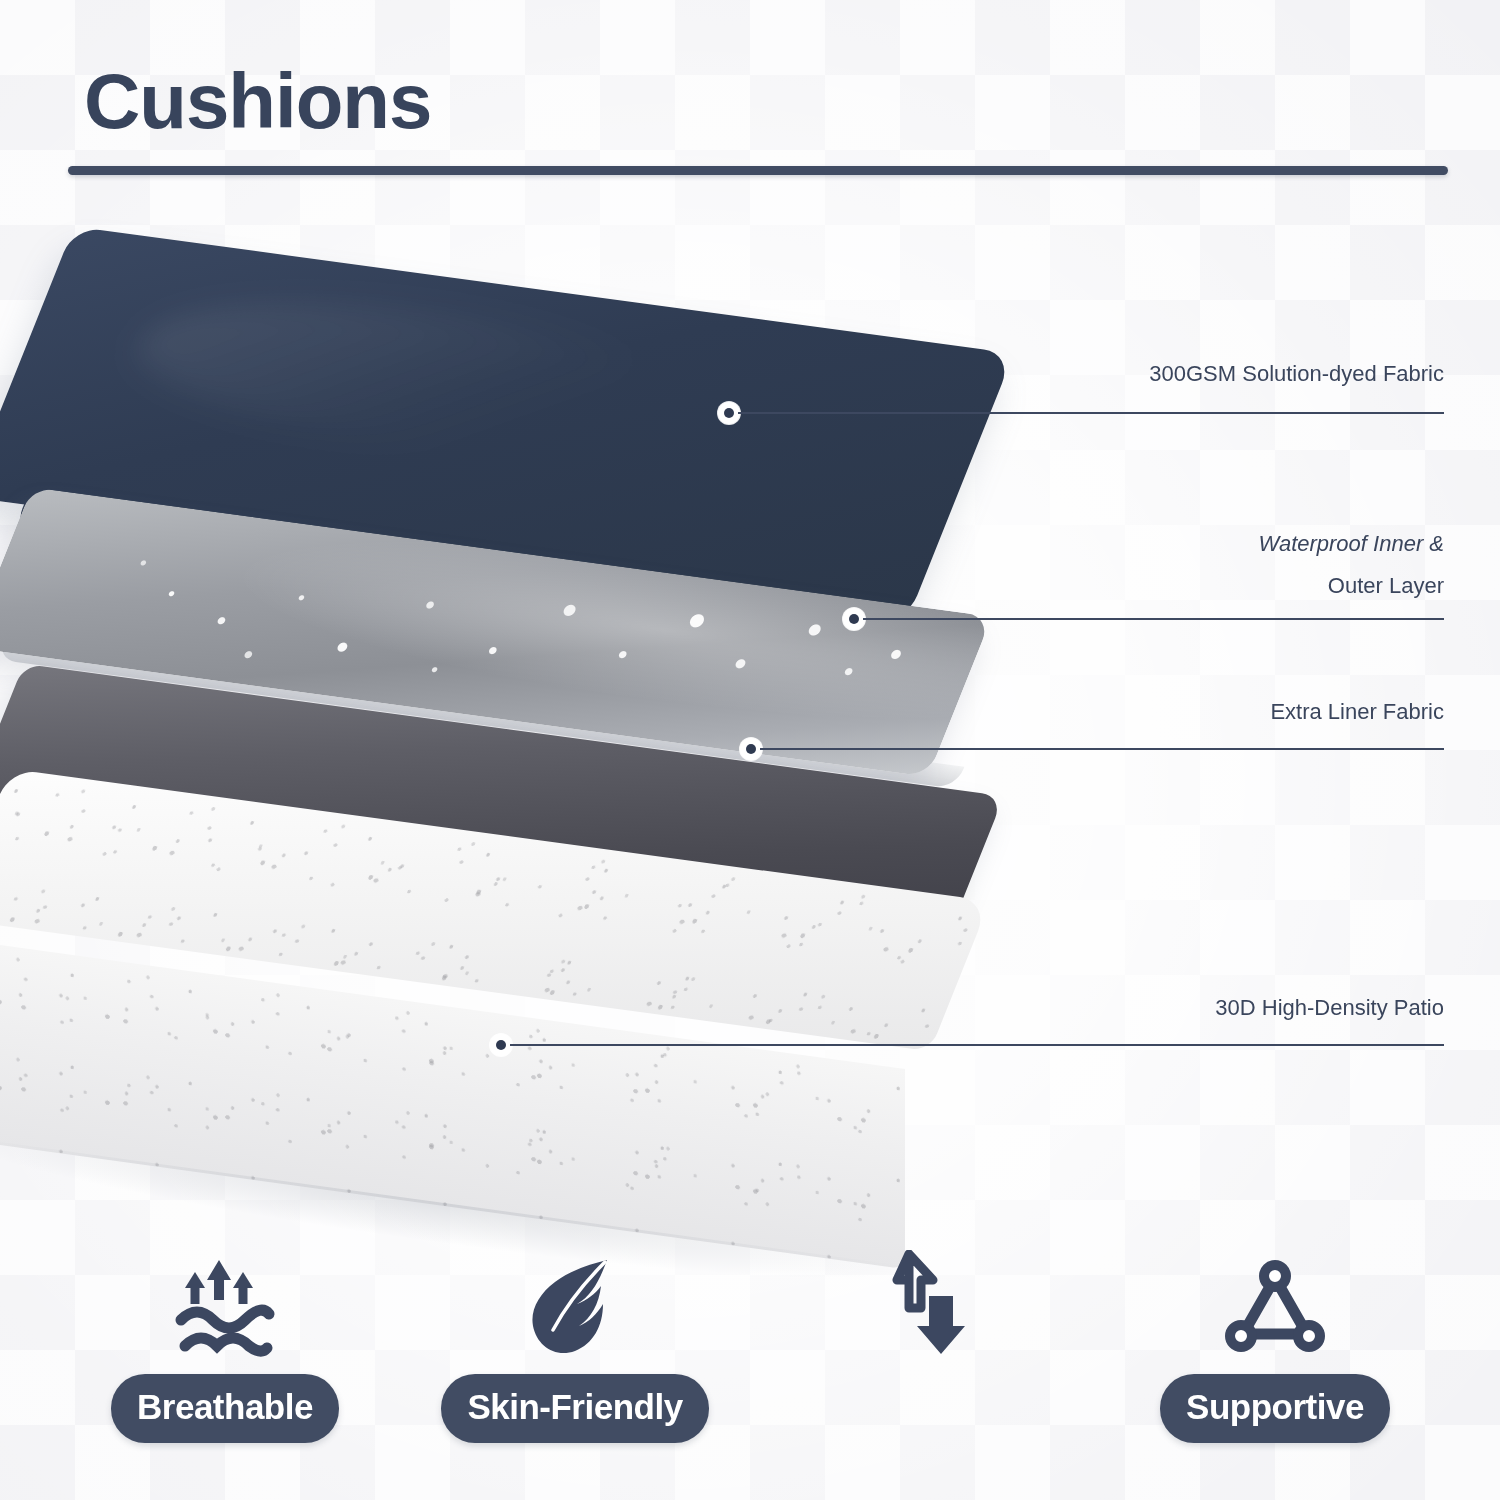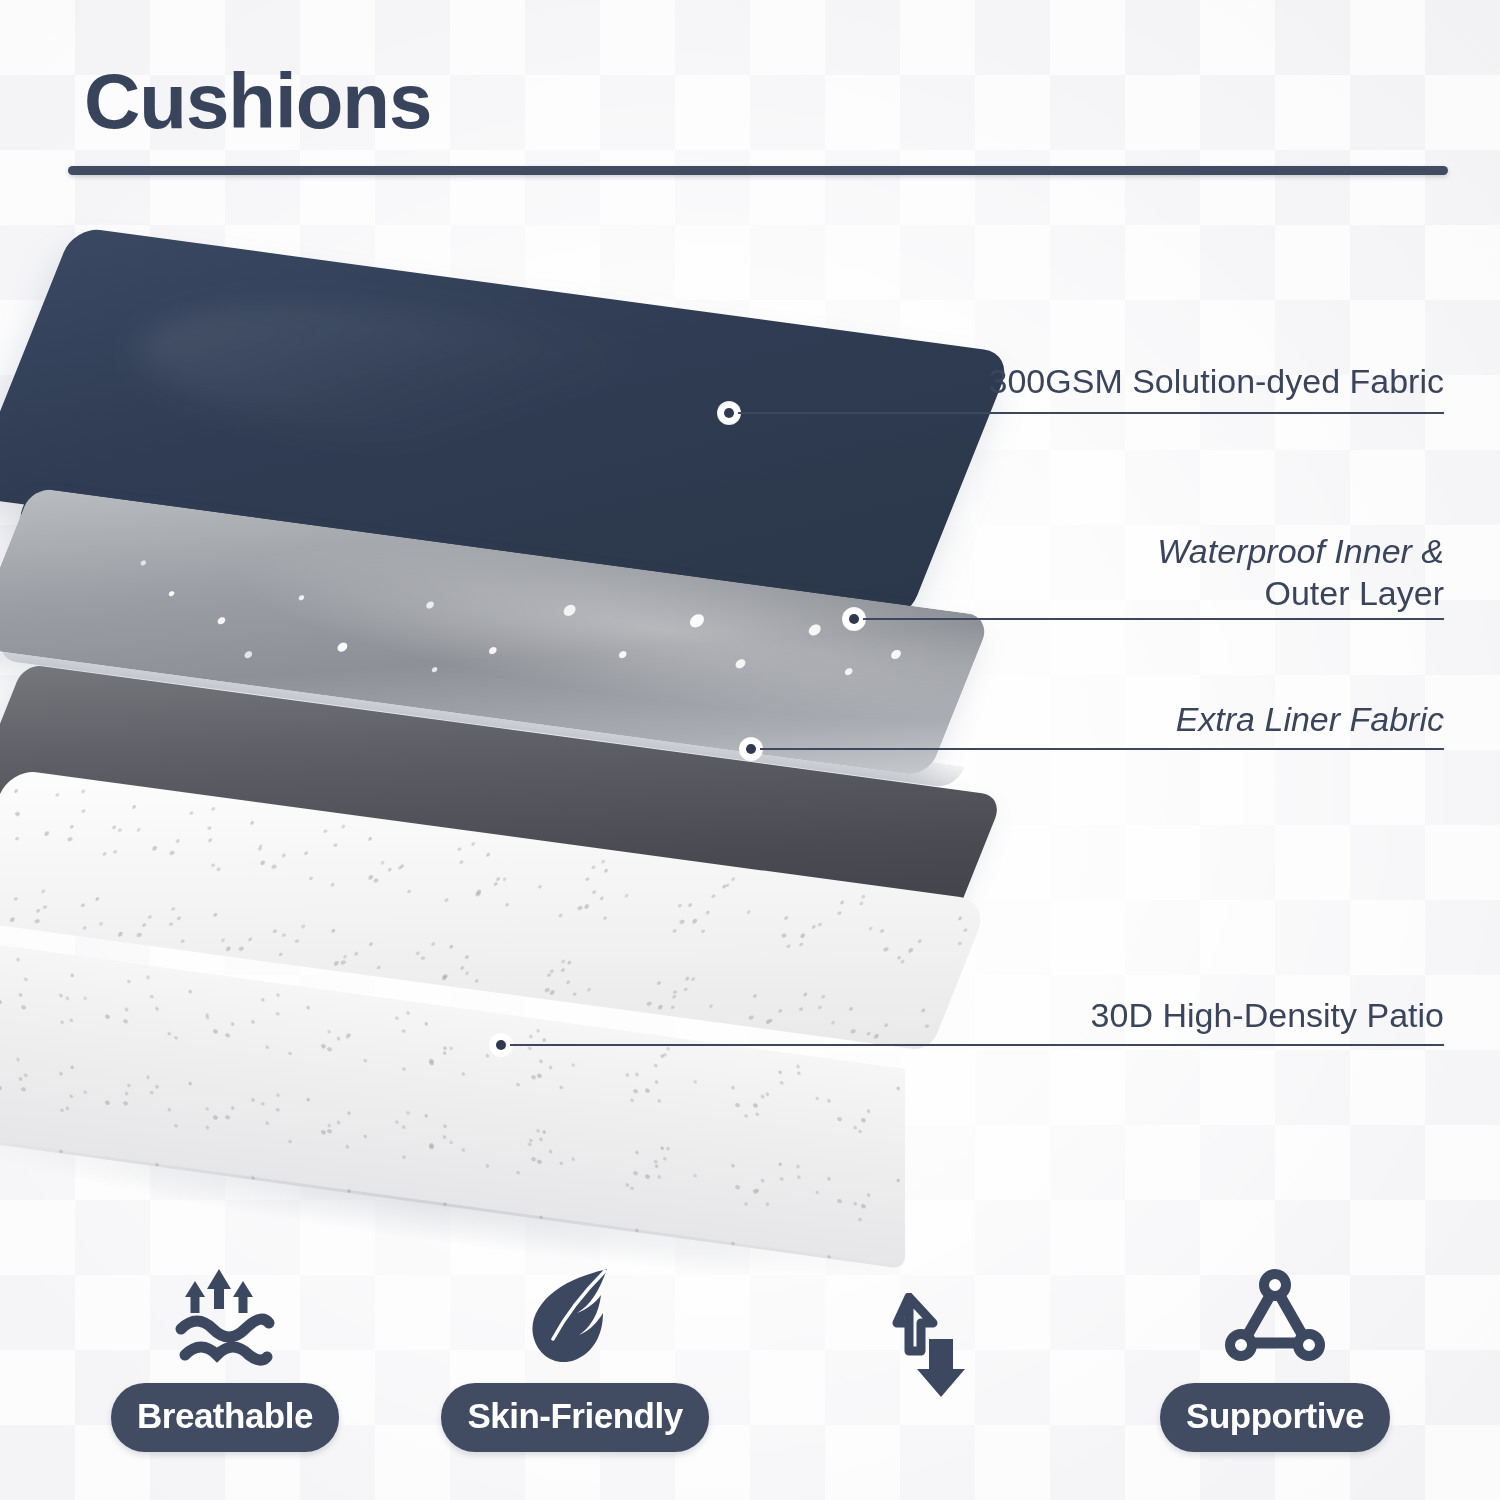--- a/index.html
+++ b/index.html
@@ -234,36 +234,36 @@
     content: "";
     position: absolute;
     left: 6px; top: 6px;
     width: 10px; height: 10px;
     border-radius: 50%;
     background: #2f3a51;
   }
   .callout-text {
     position: absolute;
     color: #3a455c;
-    font-size: 34px;
+    font-size: 22px;
     line-height: 1.26;
     text-align: right;
     white-space: nowrap;
   }
 
   
   .features {
     position: absolute;
     left: 60px;
     top: 1250px;
     width: 1380px;
     height: 210px;
     display: flex;
     justify-content: space-between;
-    align-items: center;
+    align-items: flex-start;
   }
   .feature {
     width: 330px;
     display: flex;
     flex-direction: column;
     align-items: center;
   }
   .feature-icon {
     height: 108px;
     display: flex;
@@ -336,21 +336,21 @@
   <div class="callout">
     <div class="callout-dot" style="left:843px;  top:608px;"></div>
     <div class="callout-line" style="left:863px;  top:618px; width:581px;"></div>
     <div class="callout-text" style="left:744px;  top:530px; width:700px;font-style:italic;">Waterproof Inner  &amp;</div>
     <div class="callout-text" style="left:744px;  top:572px; width:700px;">Outer Layer</div>
   </div>
 
   <div class="callout">
     <div class="callout-dot" style="left:740px;  top:738px;"></div>
     <div class="callout-line" style="left:760px;  top:748px; width:684px;"></div>
-    <div class="callout-text" style="left:744px;  top:698px; width:700px;font-style:italic;">Extra Liner Fabric</div>
+    <div class="callout-text" style="left:744px;  top:698px; width:700px;">Extra Liner Fabric</div>
   </div>
 
   <div class="callout">
     <div class="callout-dot" style="left:490px;  top:1034px;"></div>
     <div class="callout-line" style="left:510px;  top:1044px; width:934px;"></div>
     <div class="callout-text" style="left:744px;  top:994px; width:700px;">30D High-Density Patio</div>
   </div>
 
   <div class="features">
 

